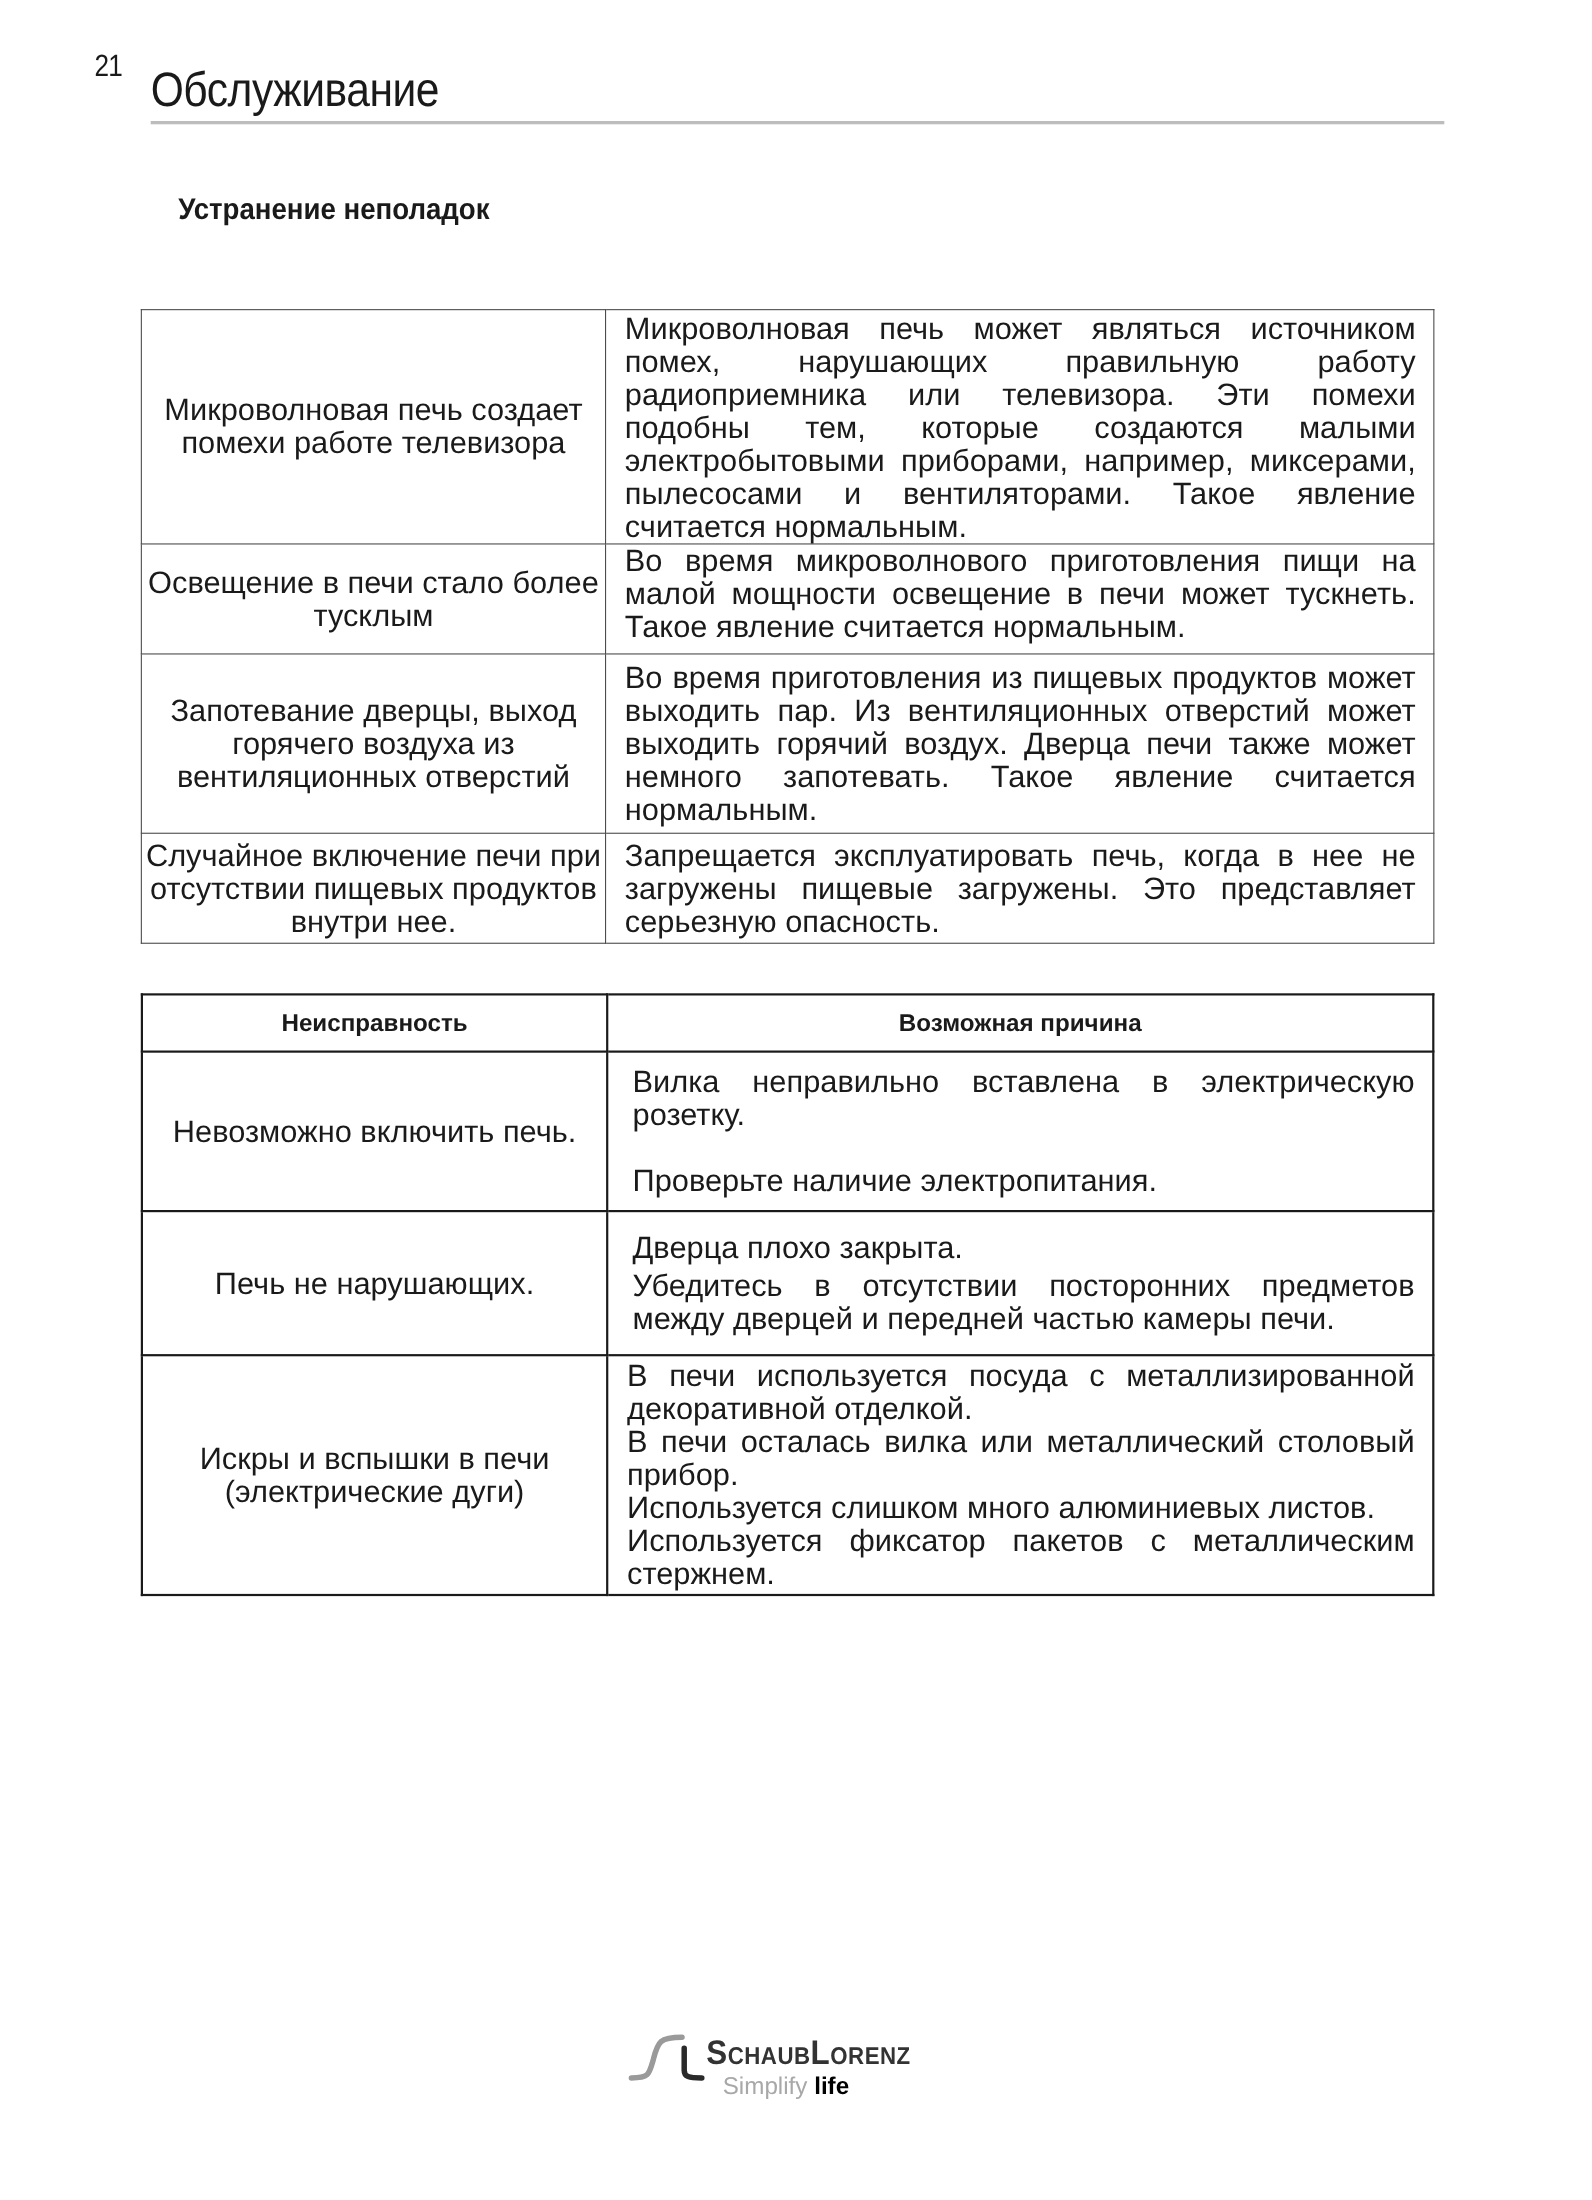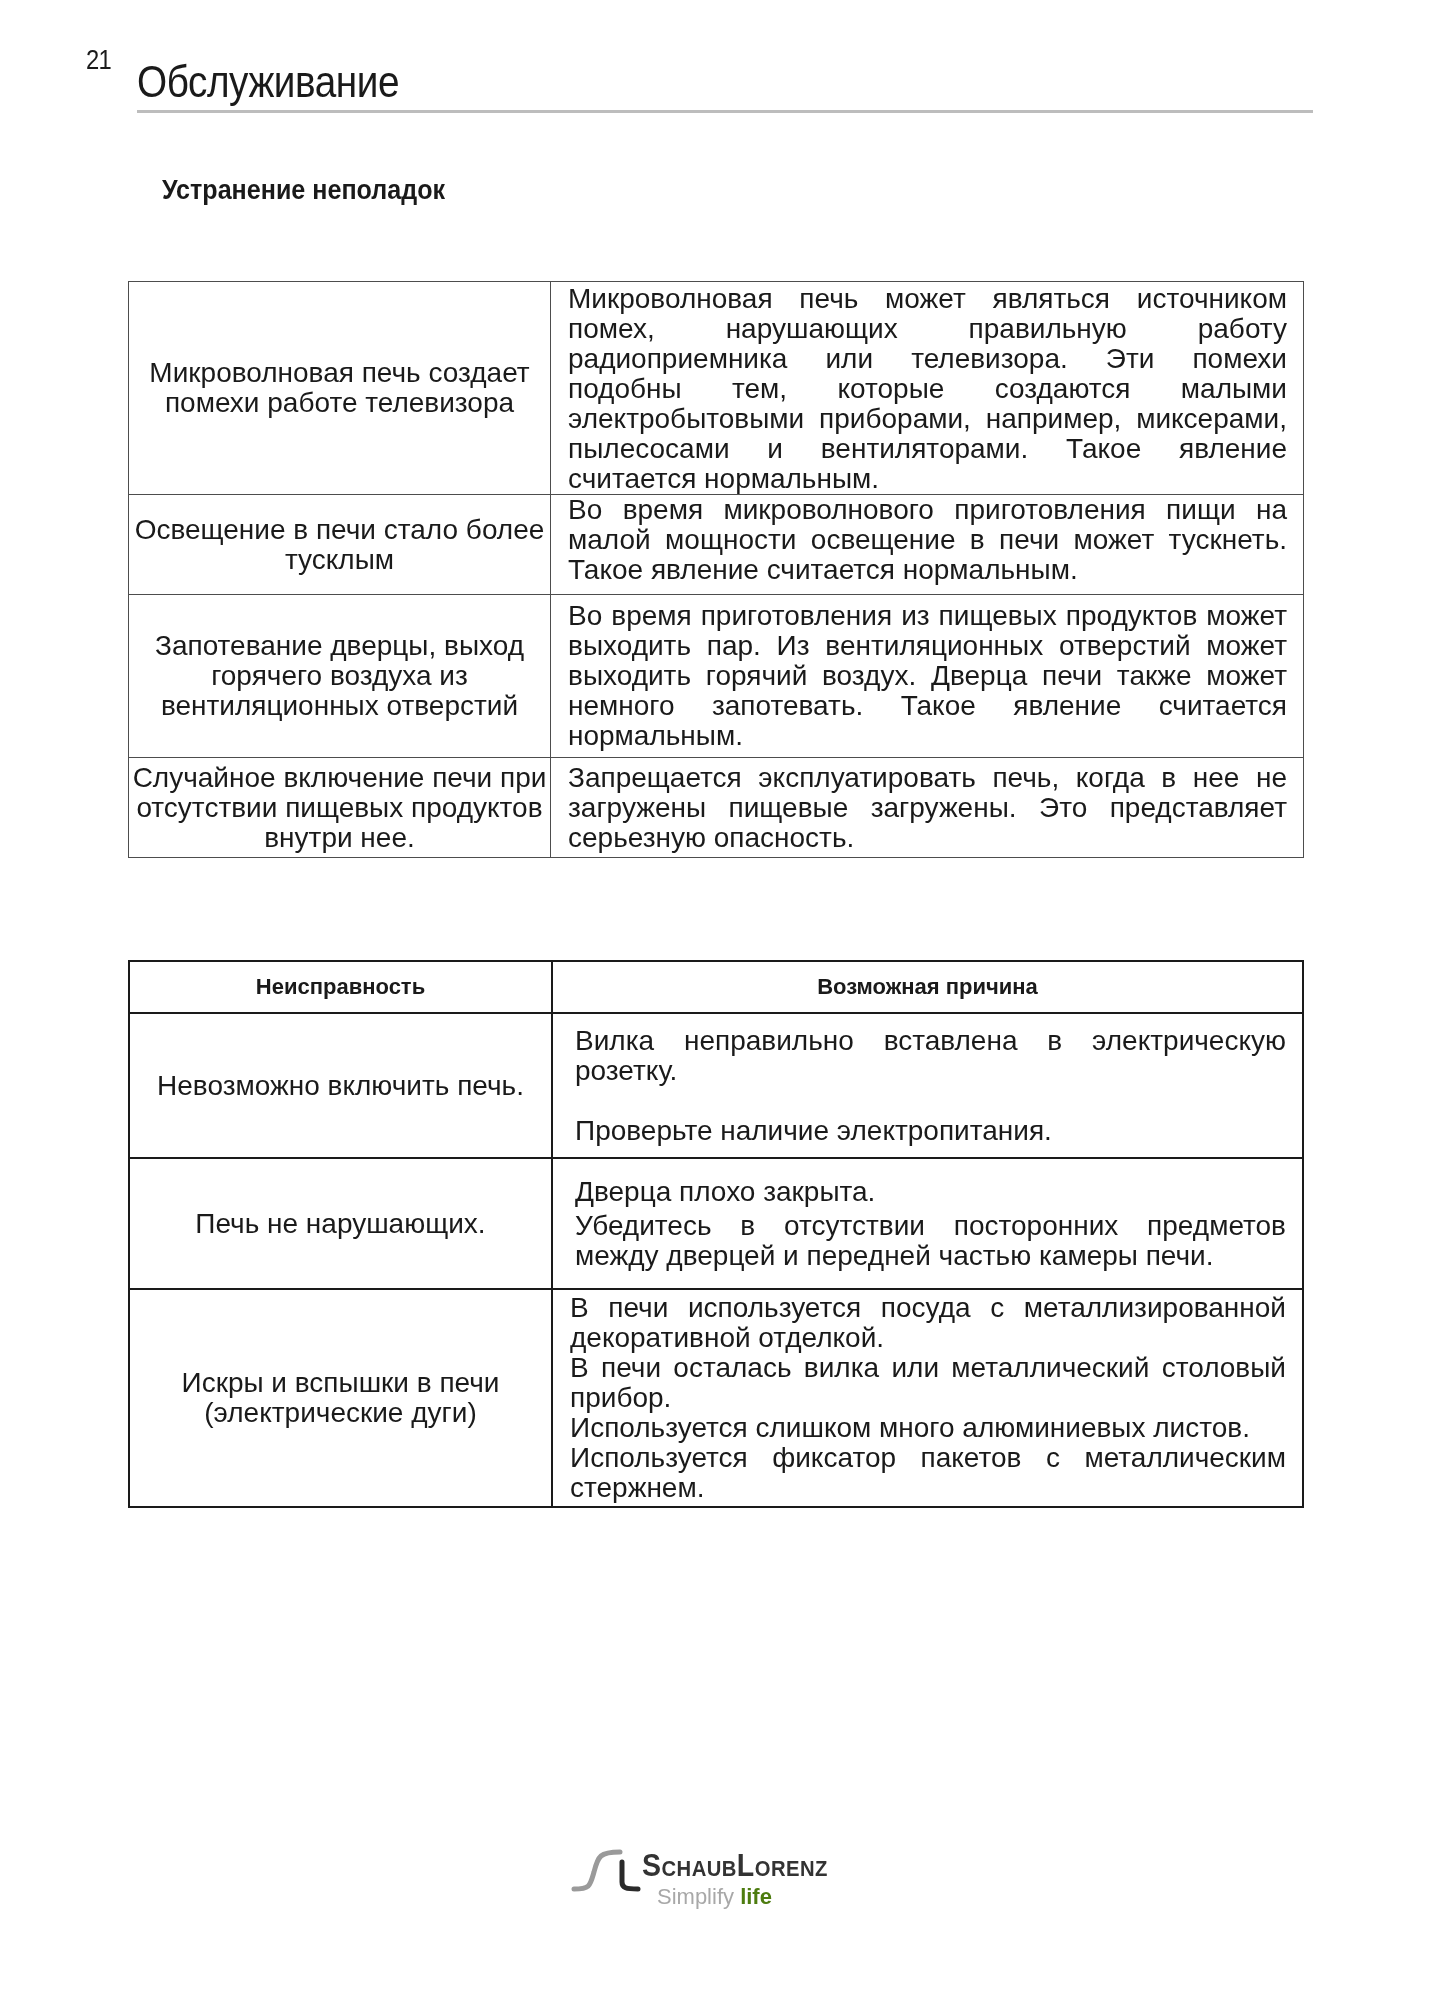--- a/index.html
+++ b/index.html
@@ -17,39 +17,39 @@
 
   #info-table { top: 281px; }
   #info-table td { border: 1.5px solid #4d4d4d; }
   #info-table tr.r1 { height: 194px; }
   #info-table tr.r2 { height: 100px; }
   #info-table tr.r3 { height: 163px; }
   #info-table tr.r4 { height: 100px; }
   #info-table tr.r1 td.col-right { vertical-align: top; padding-top: 2px; }
   #info-table tr.r2 td.col-right { vertical-align: top; padding-top: 0px; }
 
-  #fault-table { top: 960px; }
+  #fault-table { top: 903px; }
   #fault-table td, #fault-table th { border: 2px solid #1a1a1a; }
   #fault-table th { height: 50px; font-weight: bold; text-align: center; font-size: 22px; }
   #fault-table tr.f1 { height: 145px; }
   #fault-table tr.f2 { height: 131px; }
   #fault-table tr.f3 { height: 139px; }
   #fault-table tr.f4 { height: 218px; }
   #fault-table .col-right { padding-left: 22px; padding-right: 16px; border-radius: 25px; }
   #fault-table tr.f3 .col-right, #fault-table tr.f4 .col-right { padding-left: 17px; }
   .para { display: block; }
   .para-gap { margin-top: 30px; }
   .para-gap-sm { margin-top: 4px; }
 
   .logo { position: absolute; left: 570px; top: 1844px; width: 320px; height: 80px; }
   .logo-mark { position: absolute; left: 0; top: 0; width: 72px; height: 50px; }
   .brand-name { position: absolute; left: 72px; top: 4px; font-size: 31px; font-weight: bold; color: #333333; letter-spacing: 0.5px; white-space: nowrap; font-variant: small-caps; transform: scaleX(0.92); transform-origin: left top; }
   .tagline { position: absolute; left: 87px; top: 40px; font-size: 22px; color: #a8a8a8; white-space: nowrap; }
   .tagline .light { font-weight: normal; }
-  .tagline .bold { font-weight: bold; color: #4d7c0f; }
+  .tagline .bold { font-weight: bold; color: #000000; }
 </style>
 </head>
 <body>
 
 <div class="page-number">21</div>
 <h1 class="chapter-title">Обслуживание</h1>
 <div class="chapter-rule"></div>
 <h2 class="section-title">Устранение неполадок</h2>
 
 <table id="info-table">

